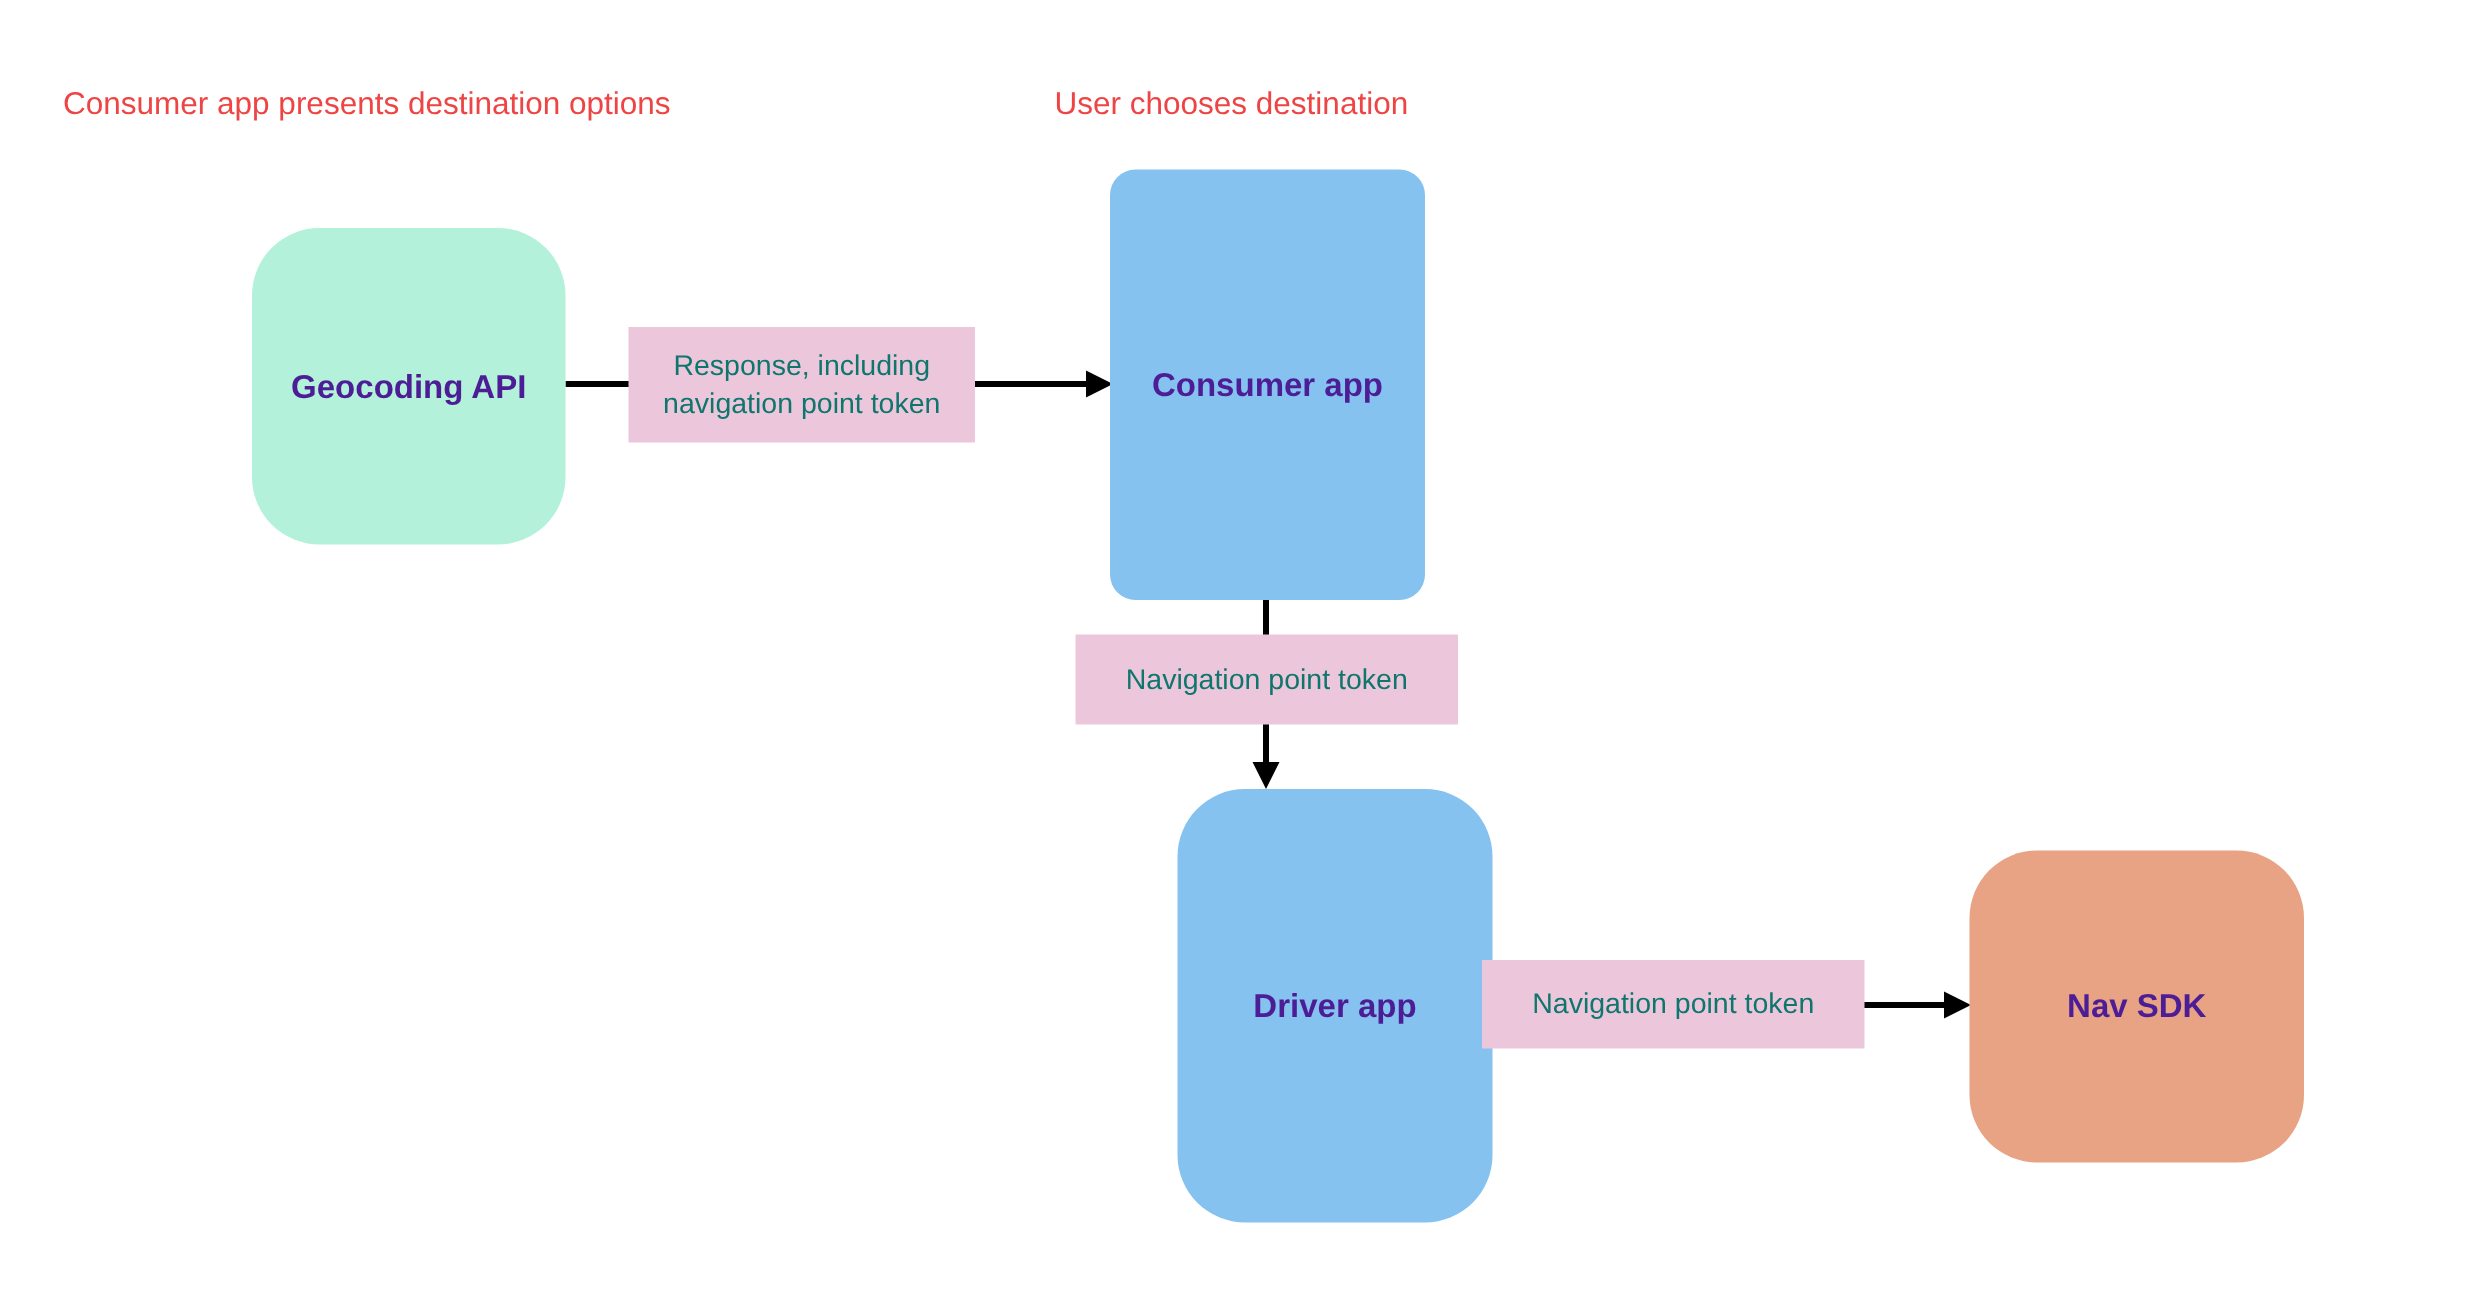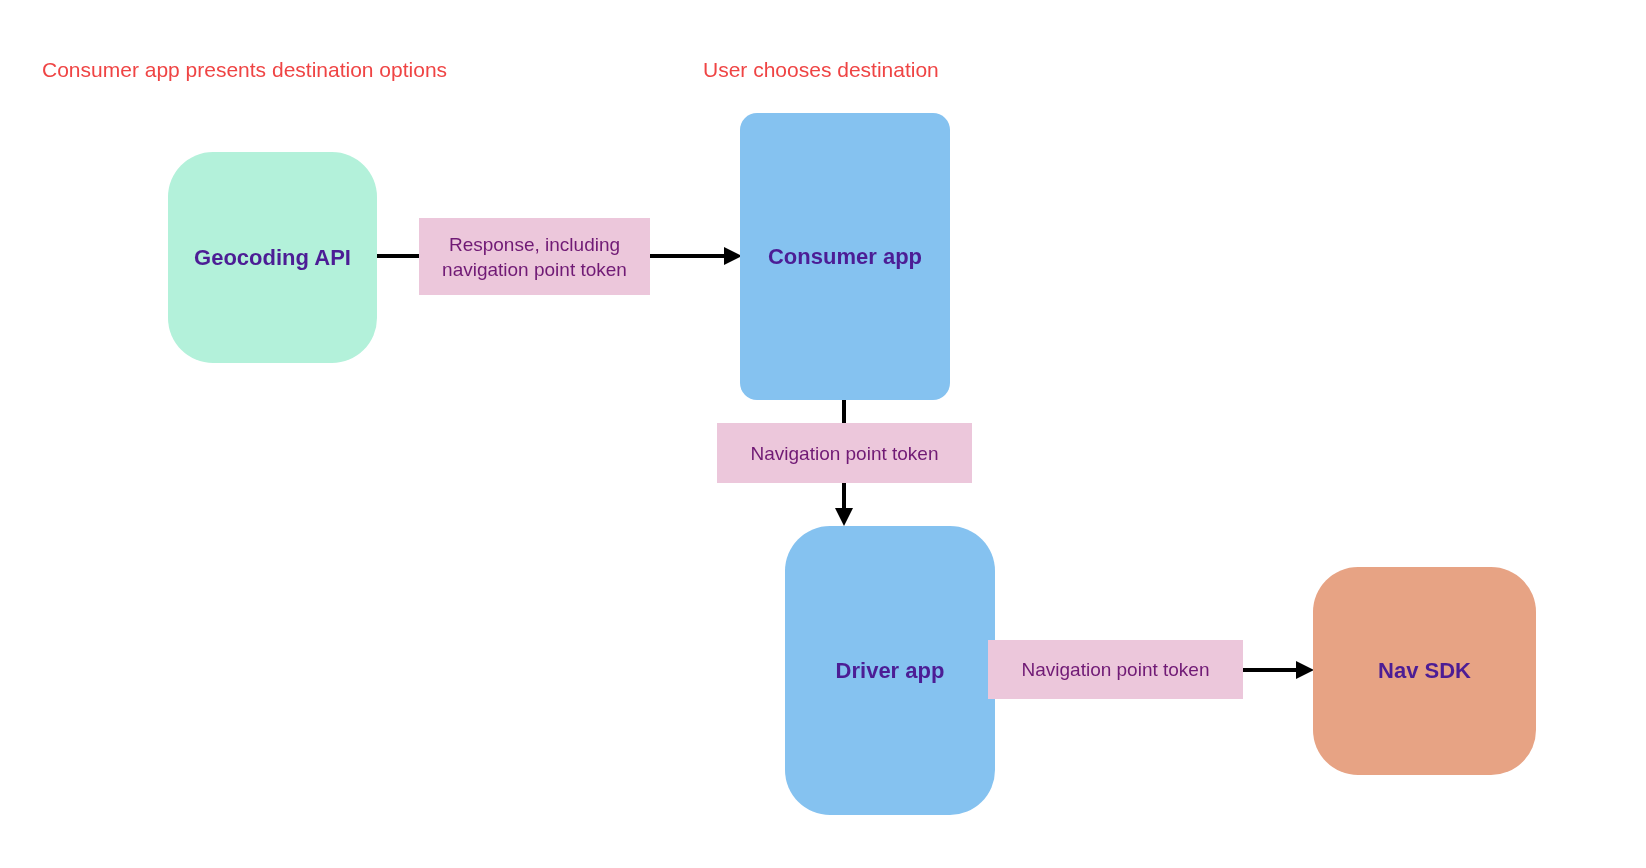--- a/index.html
+++ b/index.html
@@ -44,21 +44,21 @@
   .node-navsdk    { left: 1313px; top: 567px; width: 223px; height: 208px; }
 
   .edge-label {
     position: absolute;
     display: flex;
     align-items: center;
     justify-content: center;
     text-align: center;
     font-size: 19px;
     line-height: 25px;
-    color: #701a75;
+    color: #0f766e;
     z-index: 3;
     padding: 0 6px;
     box-sizing: border-box;
   }
   .edge-label-1 { left: 419px; top: 218px; width: 231px; height: 77px; }
   .edge-label-2 { left: 717px; top: 423px; width: 255px; height: 60px; }
   .edge-label-3 { left: 988px; top: 640px; width: 255px; height: 59px; }
 
   .arrow-layer {
     position: absolute;

